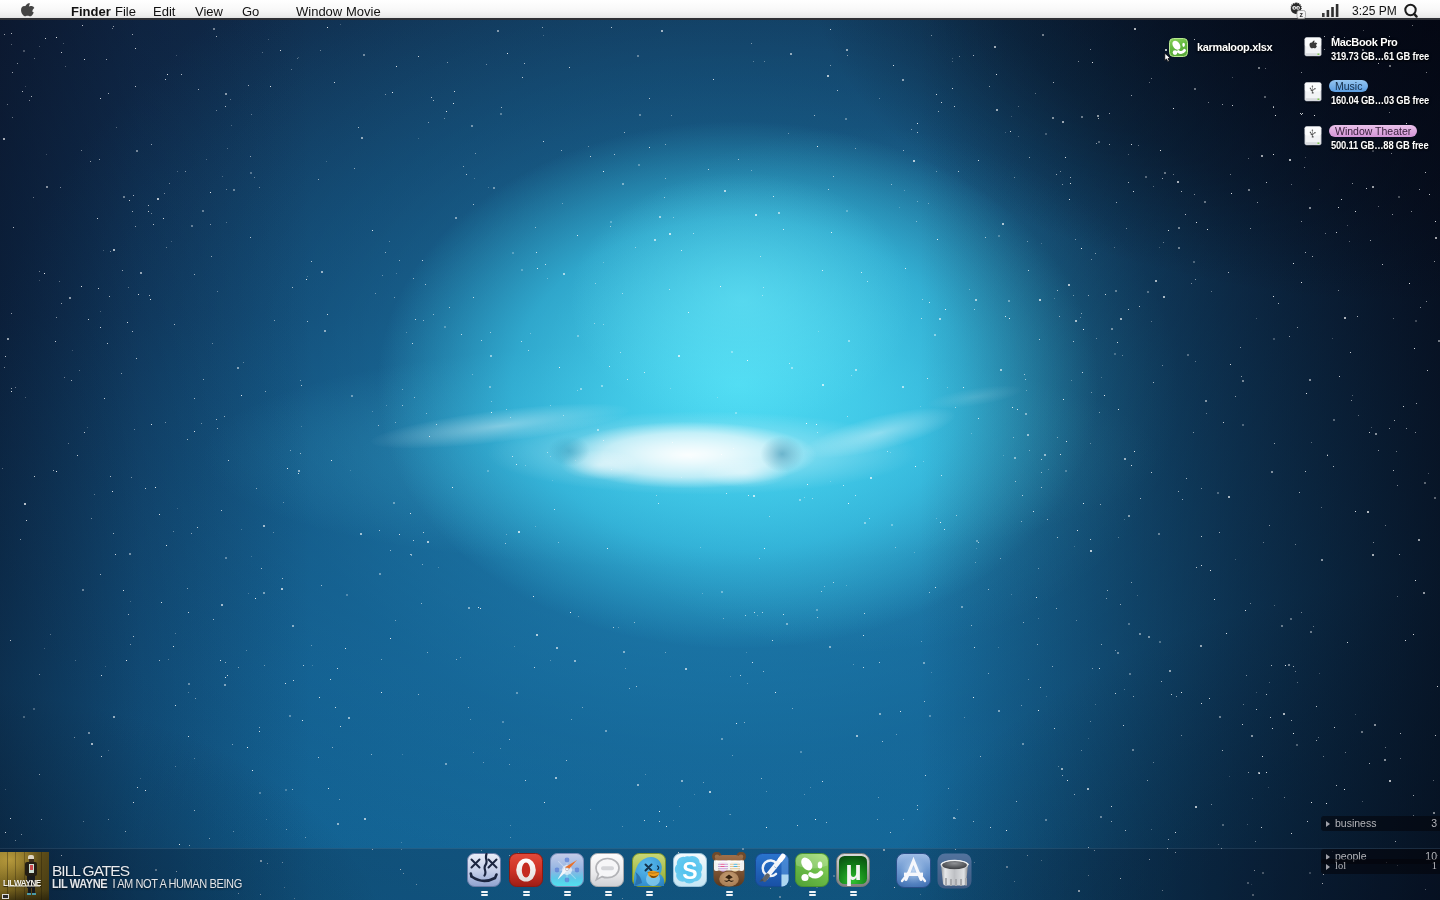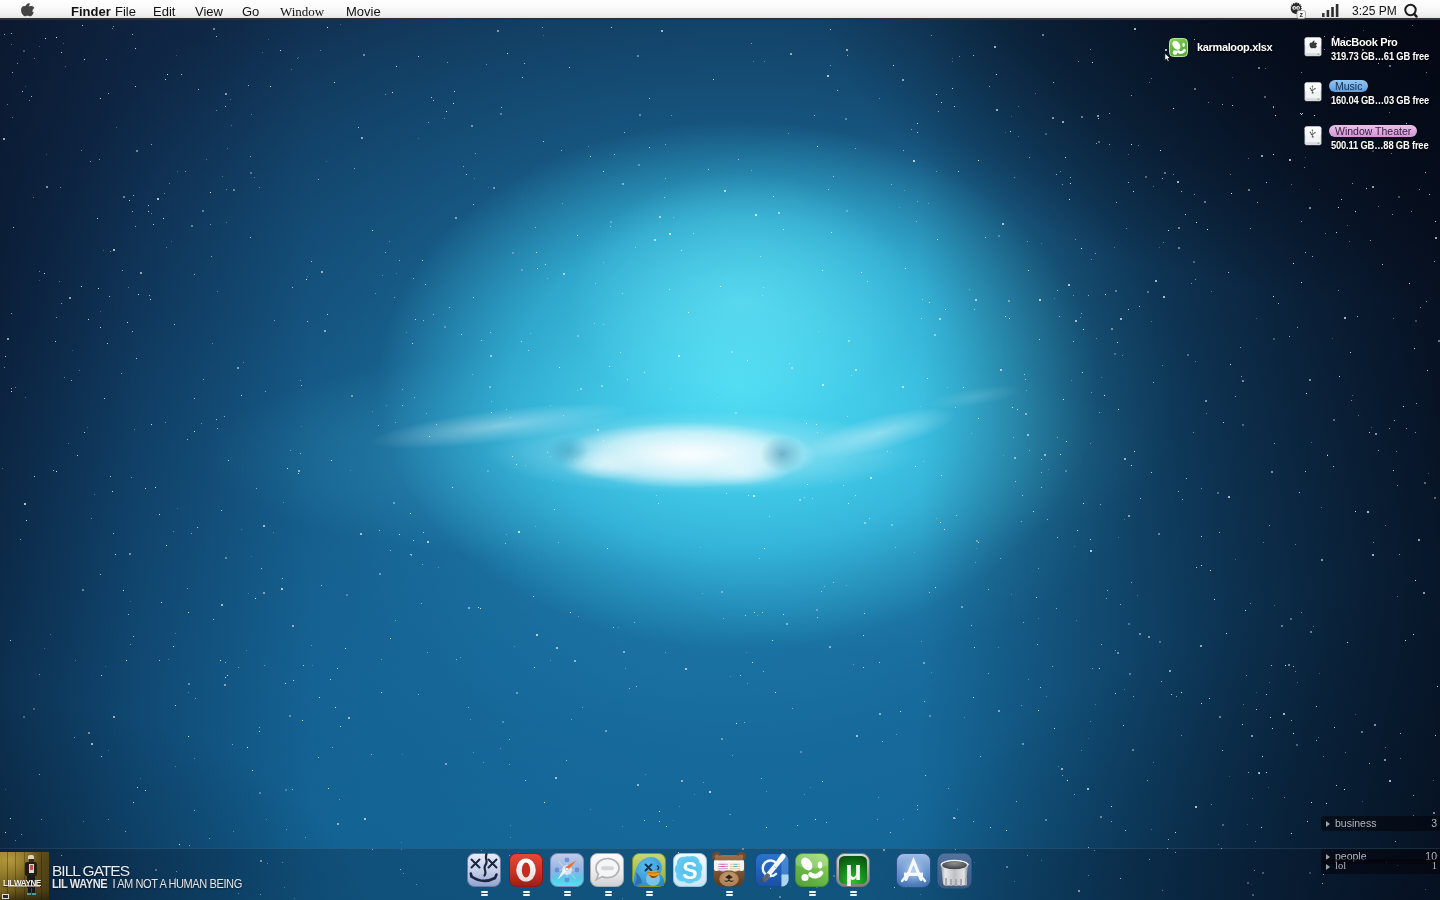--- a/index.html
+++ b/index.html
@@ -65,21 +65,21 @@
   <div id="menubar">
   <svg class="mi" style="left:20.5px; top:2.5px" width="15" height="16" viewBox="0 0 14 15">
     <path d="M11.6,11.1c-0.5,1.1-0.7,1.6-1.4,2.5c-0.9,1.2-2.2,2.6-3.7,2.6c-1.4,0-1.8-0.9-3.6-0.9c-1.8,0-2.2,0.9-3.6,0.9 z" fill="none"></path>
     <path fill="#444" d="M7.1,3.4C7.8,2.5,8.3,1.3,8.1,0c-1.1,0.1-2.4,0.8-3.2,1.7C4.2,2.5,3.6,3.8,3.8,5C5,5.1,6.3,4.4,7.1,3.4z M10.6,7.9c0-2.2,1.8-3.2,1.9-3.3c-1-1.5-2.6-1.7-3.2-1.7C7.9,2.8,6.7,3.7,6,3.7C5.2,3.7,4.2,2.9,3,2.9C1.5,3,0,4.1,0,6.5c0,1.5,0.6,3.1,1.3,4.1c0.6,0.9,1.3,1.9,2.3,1.9c0.9,0,1.3-0.6,2.5-0.6c1.2,0,1.5,0.6,2.5,0.6c1,0,1.7-0.9,2.3-1.8c0.7-1,1-2,1-2.1C11.8,8.6,10.6,8.1,10.6,7.9z"></path>
   </svg>
   <span class="mi" style="left:71px; font-weight:bold;">Finder</span>
   <span class="mi" style="left:115px;">File</span>
   <span class="mi" style="left:153px;">Edit</span>
   <span class="mi" style="left:195px;">View</span>
   <span class="mi" style="left:242px;">Go</span>
-  <span class="mi" style="left:280px;font-family:Liberation Serif, serif;">Window</span>
+  <span class="mi" style="left:296px;">Window</span>
   <span class="mi" style="left:346px;">Movie</span>
   <svg class="mi" style="left:1288px; top:2px;" width="20" height="18" viewBox="0 0 20 18">
     <circle cx="8" cy="7" r="5" fill="#2a2a2a"></circle>
     <path d="M8 1.3 l1 -1.3 l0.6 1.5 l1.6-0.7 l0 1.7 l1.8-0.1 l-0.7 1.5 l1.7 0.6 l-1.2 1.2 l1.3 1.1 l-1.6 0.7 l0.8 1.5 l-1.8 0 l0.1 1.7 l-1.6-0.6 l-0.5 1.6 l-1.2-1.2 l-1.1 1.3 l-0.6-1.6 l-1.6 0.7 l-0.1-1.7 l-1.7 0.1 l0.7-1.6 l-1.6-0.6 l1.2-1.1 l-1.2-1.2 l1.6-0.6 l-0.8-1.6 l1.8 0.1 l0-1.7 l1.6 0.7 l0.6-1.5 z" fill="#2a2a2a"></path>
     <circle cx="6.2" cy="5.8" r="1.9" fill="#f2f2f2"></circle>
     <circle cx="10" cy="5.8" r="1.9" fill="#f2f2f2"></circle>
     <circle cx="6.4" cy="6" r="0.8" fill="#111"></circle>
     <circle cx="10.2" cy="6" r="0.8" fill="#111"></circle>
     <rect x="9" y="8.5" width="8.5" height="8" rx="2" fill="#f4f4f4" stroke="#999" stroke-width="0.8"></rect>
     <text x="13.2" y="15" font-size="7" font-weight="bold" fill="#333" text-anchor="middle" font-family="Liberation Sans">z</text>

